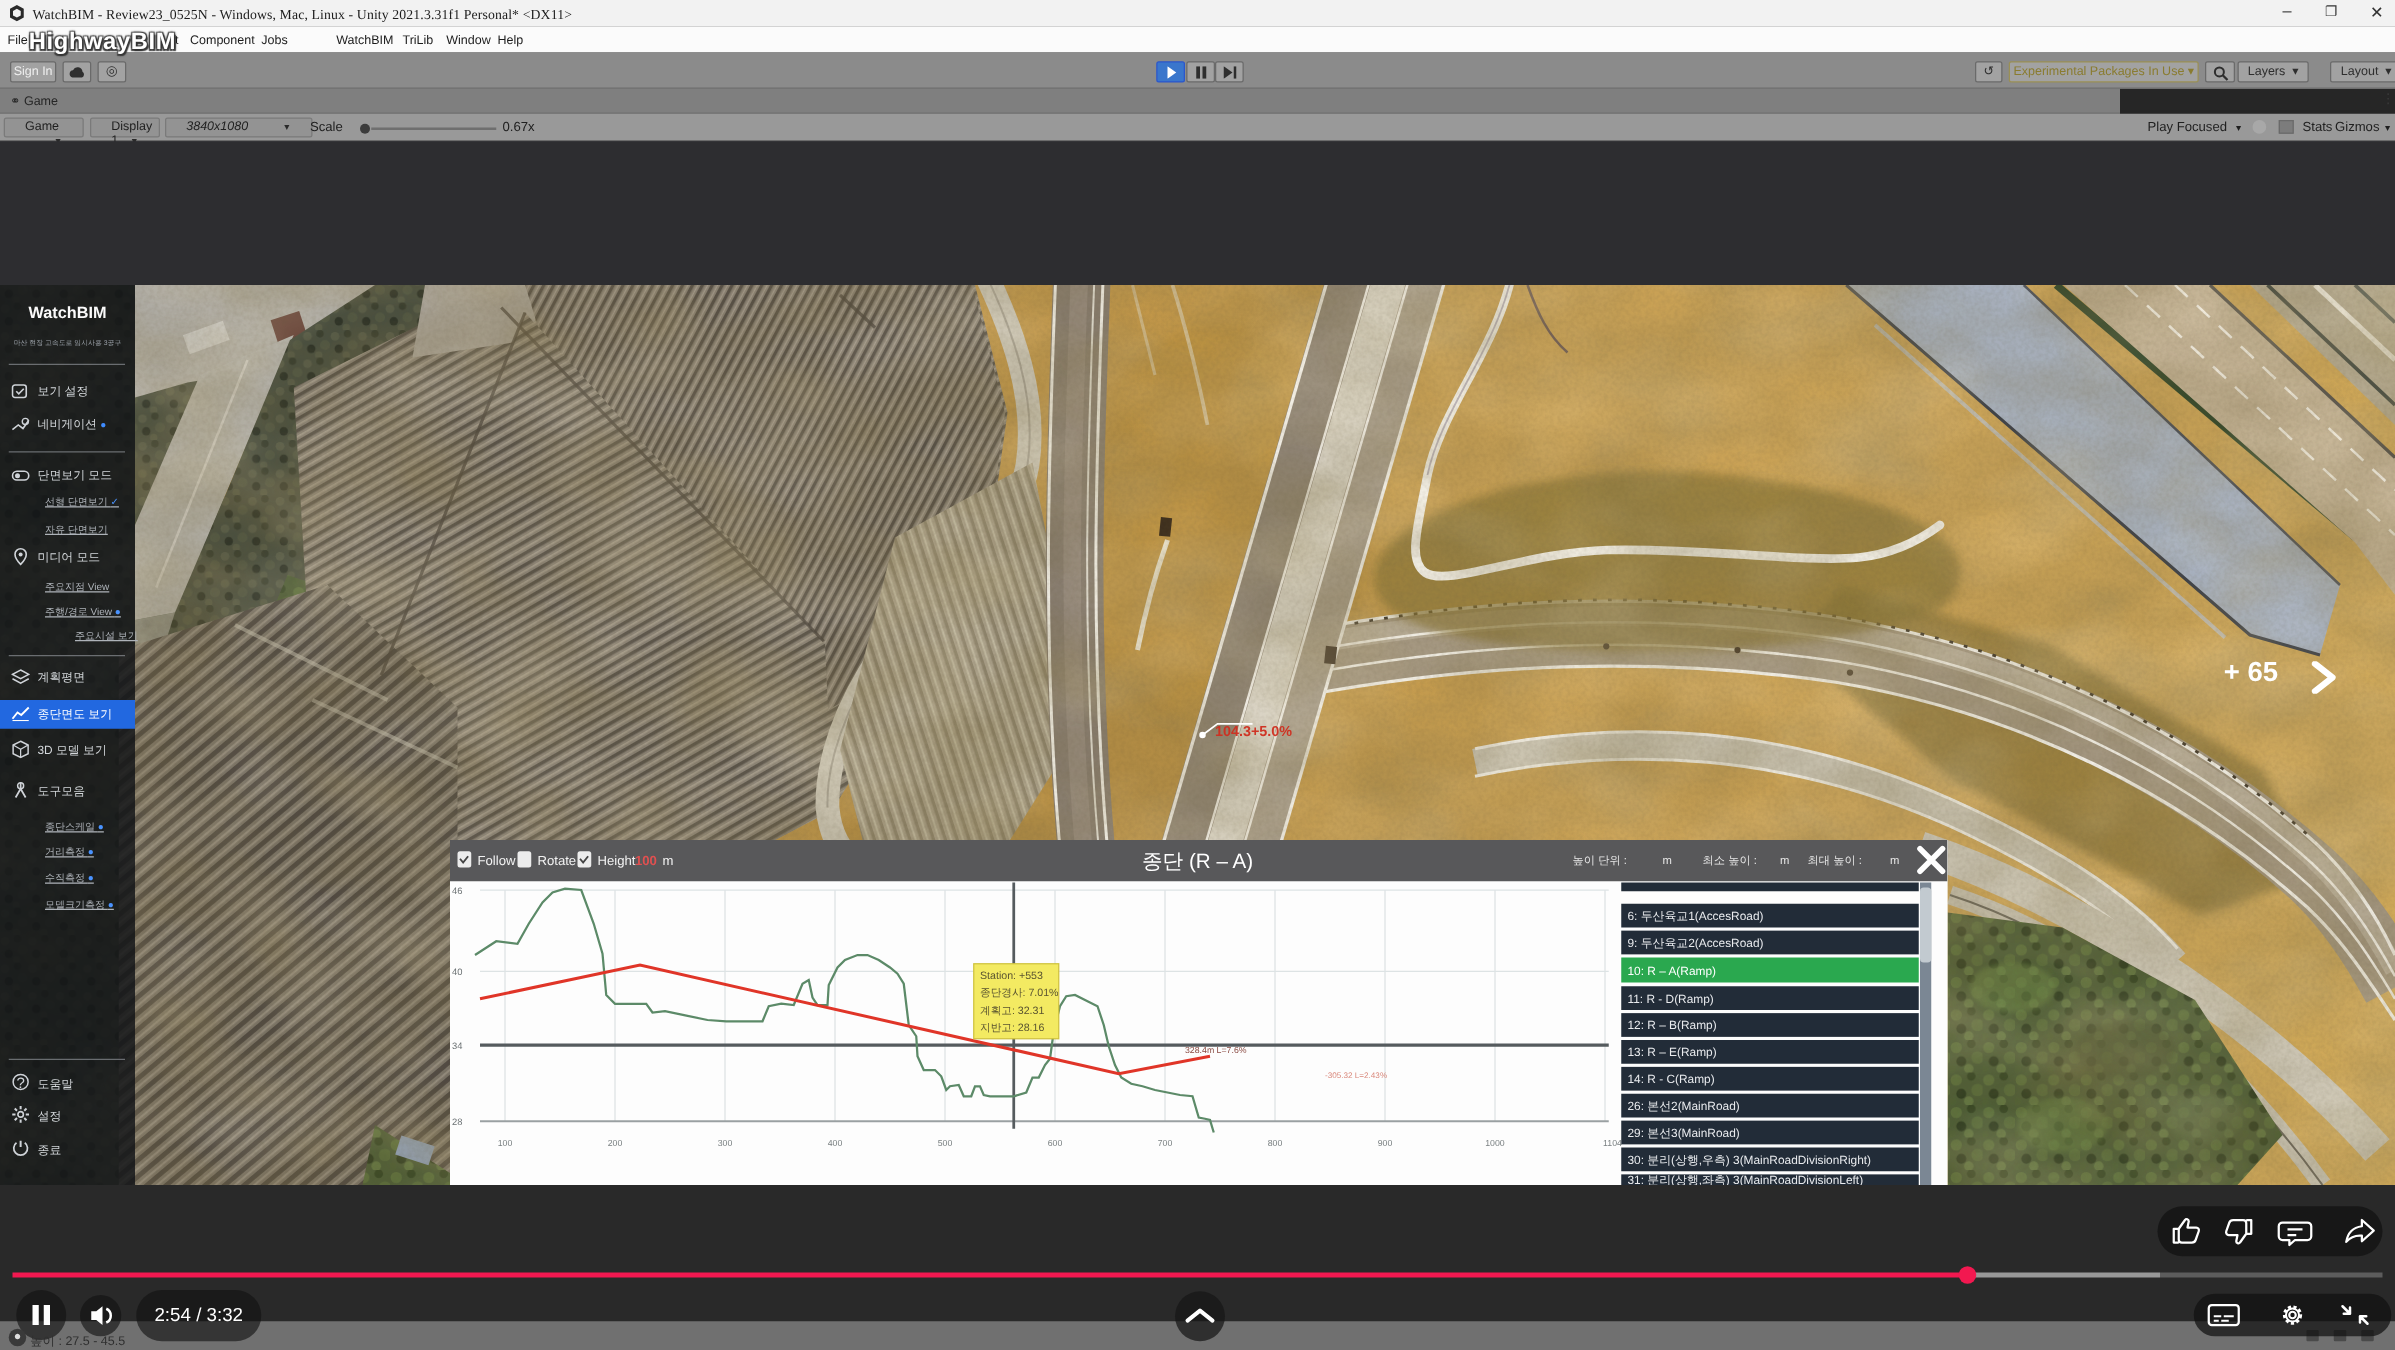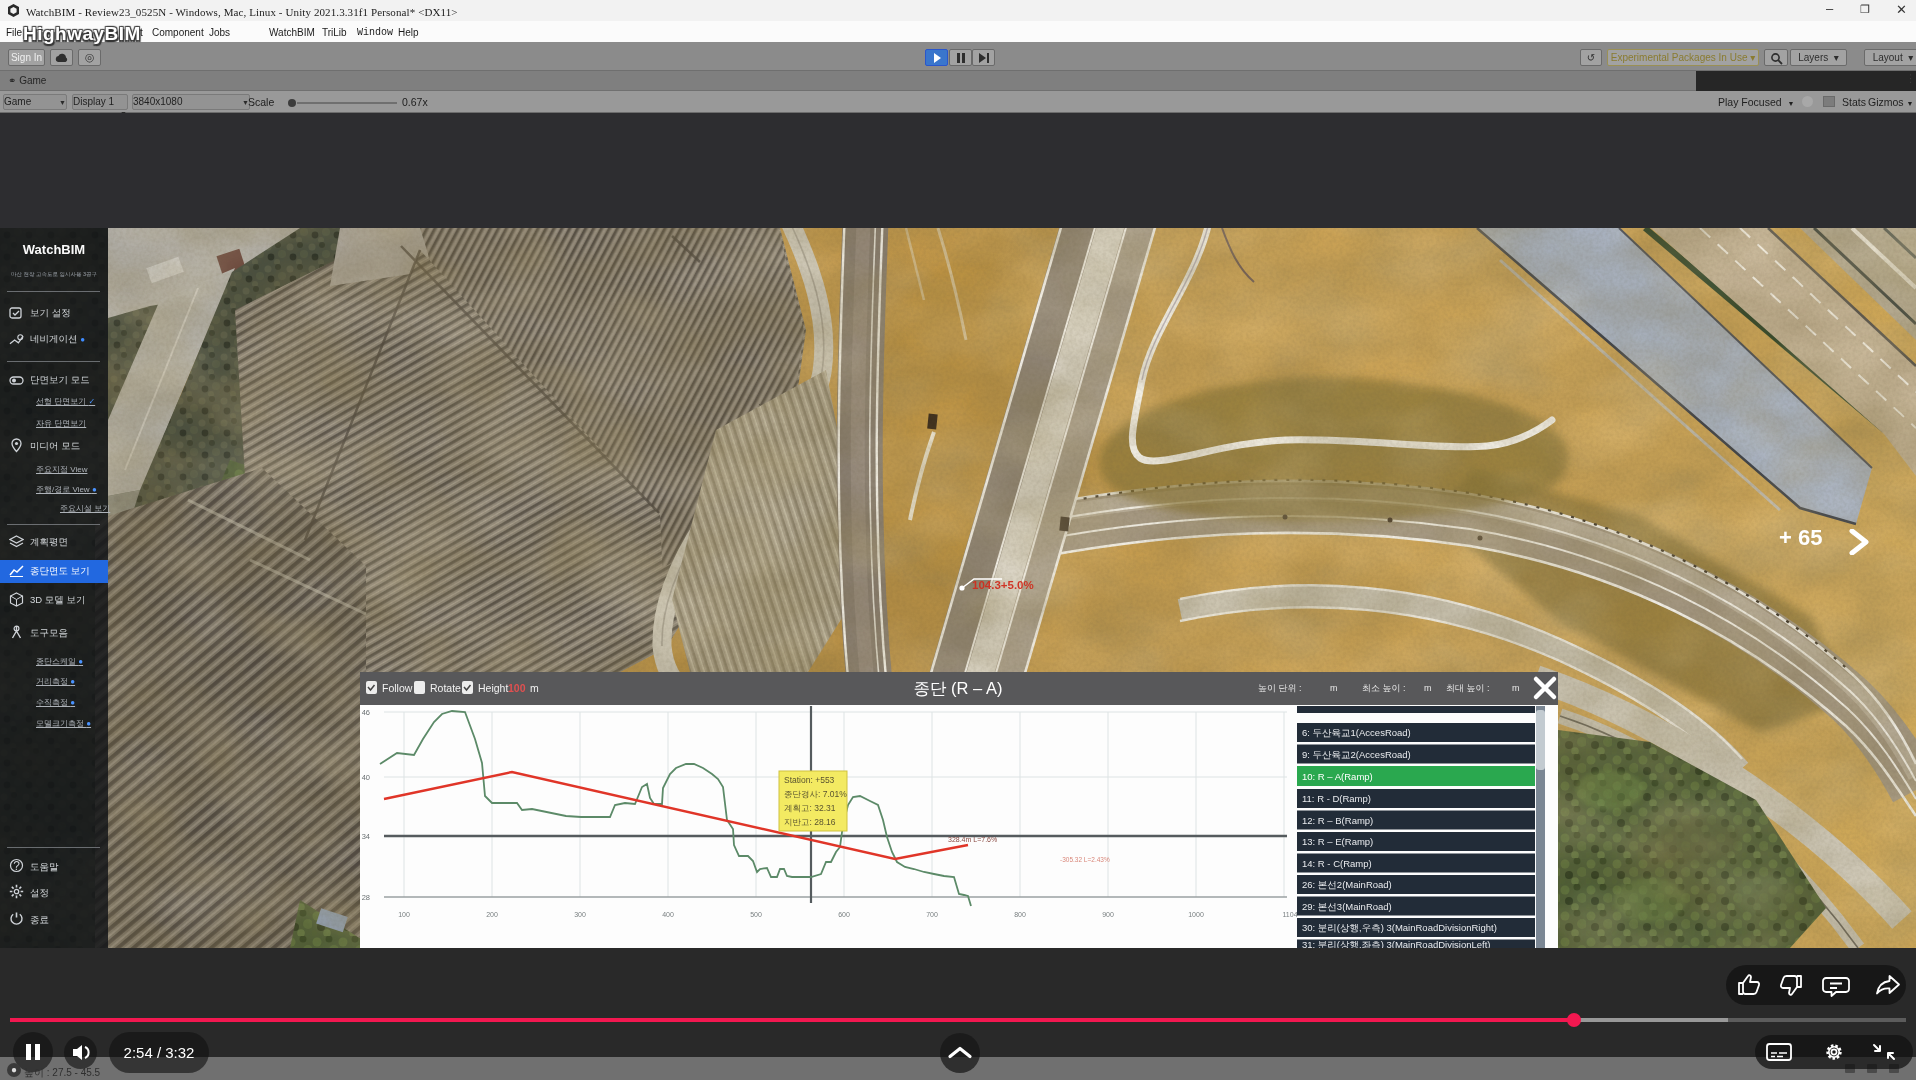--- a/index.html
+++ b/index.html
@@ -14,21 +14,21 @@
   .mitem { position:absolute; top:6px; font-size:10px; color:#1b1b1b; }
   #watermark { position:absolute; left:23px; top:23px; font-size:19px; font-weight:800; color:#fff;
       text-shadow:1.5px 1.5px 1px #333, -1px -1px 1px #444, 1px -1px 1px #3a3a3a, -1px 1.5px 1px #3a3a3a; letter-spacing:0.5px; z-index:50;}
   #toolbar { left:0; top:42px; width:1916px; height:29px; background:#8b8b8b; border-bottom:1px solid #6f6f6f;}
   .tbtn { position:absolute; top:7px; height:17px; background:#a2a2a2; border:1px solid #6a6a6a; border-radius:2px;
       font-size:10px; color:#efefef; text-align:center; }
   .tbtn.dark-t { color:#2e2e2e; }
   #tabbar { left:0; top:71px; width:1696px; height:20px; background:#7f7f7f; border-bottom:1px solid #707070;}
   #optsbar { left:0; top:91px; width:1916px; height:22px; background:#999999; border-bottom:1px solid #6c6c6c;}
   .drop { position:absolute; top:3px; height:16px; background:#939393; border:1px solid #7a7a7a; border-radius:2px;
-      font-size:10px; color:#1f1f1f; padding:1px 0; }
+      font-size:10px; color:#1f1f1f; padding:1px 16px; }
   .drop .arr { float:right; font-size:7px; margin-top:3px; margin-left:6px; color:#2a2a2a;}
   
   #letterbox { left:0; top:113px; width:1916px; height:115px; background:#2d2d30; }
   #playerband { left:0; top:948px; width:1916px; height:132px; background:#292929; }
   #statusbar { left:0; top:1057px; width:1916px; height:23px; background:#707070; }
   
   #sidebar { left:0; top:228px; width:108px; height:720px; background:rgba(16,18,22,0.82); color:#d8dbde; z-index:10;}
   #sidebar .hd { position:absolute; left:0; width:108px; text-align:center; font-weight:700; font-size:13px; color:#fafafa;}
   #sidebar .sub { position:absolute; left:0; width:108px; text-align:center; font-size:5.5px; color:#9aa0a8; }
   #sidebar .sep { position:absolute; left:7px; width:93px; height:1px; background:rgba(200,205,212,0.45); }
@@ -267,21 +267,21 @@
   </div>
 
   <div class="abs" id="menubar">
     <div class="mitem" style="left:6px;">File</div>
     <div class="mitem" style="left:140px;">t</div>
     <div class="mitem" style="left:152px;">Component</div>
     <div class="mitem" style="left:209px;">Jobs</div>
     <div class="mitem" style="left:238px;margin-top:20px;">Tools</div>
     <div class="mitem" style="left:269px;">WatchBIM</div>
     <div class="mitem" style="left:322px;">TriLib</div>
-    <div class="mitem" style="left:357px;font-family:Liberation Mono, monospace;">Window</div>
+    <div class="mitem" style="left:357px;">Window</div>
     <div class="mitem" style="left:398px;">Help</div>
   </div>
   <div id="watermark">HighwayBIM</div>
 
   <div class="abs" id="toolbar">
     <div class="tbtn" style="left:8px; width:37px; line-height:16px;">Sign In</div>
     <div class="tbtn" style="left:50px; width:23px;"><svg width="15" height="11" style="margin-top:3px">
         <path d="M4 9 a3 3 0 0 1 0.4-5.9 A4 4 0 0 1 12 4.4 A2.6 2.6 0 0 1 11.6 9 Z" fill="#2f2f2f"></path>
       </svg></div>
     <div class="tbtn" style="left:78px; width:23px; line-height:15px; color:#2f2f2f; font-size:11px;">◎</div>
@@ -307,21 +307,21 @@
   </div>
 
   <div class="abs" id="tabbar">
     <div class="abs" style="left:8px;top:4px;font-size:10px;color:#262626;">⚭ Game</div>
     <div class="abs" style="left:1905px;top:1px;font-size:11px;color:#3a3a3a;">⋮</div>
   </div>
 
   <div class="abs" id="optsbar">
     <div class="drop" style="left:3px; width:64px;">Game<span class="arr">▼</span></div>
     <div class="drop" style="left:72px; width:56px;">Display 1<span class="arr">▼</span></div>
-    <div class="drop" style="left:132px; width:118px;">3840x1080<span class="arr">▼</span></div>
+    <div class="drop" style="left:132px; width:118px;font-style:italic;">3840x1080<span class="arr">▼</span></div>
     <div class="abs" style="left:248px;top:5px;font-size:10.5px;color:#202020;">Scale</div>
     <div class="abs" style="left:288px;top:8px;width:8px;height:8px;border-radius:4px;background:#3c3c3c;"></div>
     <div class="abs" style="left:297px;top:11px;width:100px;height:1.5px;background:#6f6f6f;"></div>
     <div class="abs" style="left:402px;top:5px;font-size:10.5px;color:#202020;">0.67x</div>
     <div class="abs" style="left:1718px;top:5px;font-size:10.5px;color:#1f1f1f;">Play Focused&nbsp;&nbsp;<span style="font-size:7px;">▼</span></div>
     <div class="abs" style="left:1802px;top:5px;width:11px;height:11px;border-radius:6px;background:#a8a8a8;"></div>
     <div class="abs" style="left:1823px;top:5px;width:12px;height:11px;background:#7c7c7c;border:1px solid #6a6a6a;"></div>
     <div class="abs" style="left:1842px;top:5px;font-size:10.5px;color:#1f1f1f;">Stats</div>
     <div class="abs" style="left:1868px;top:5px;font-size:10.5px;color:#1f1f1f;">Gizmos&nbsp;<span style="font-size:7px;">▼</span></div>
   </div>

